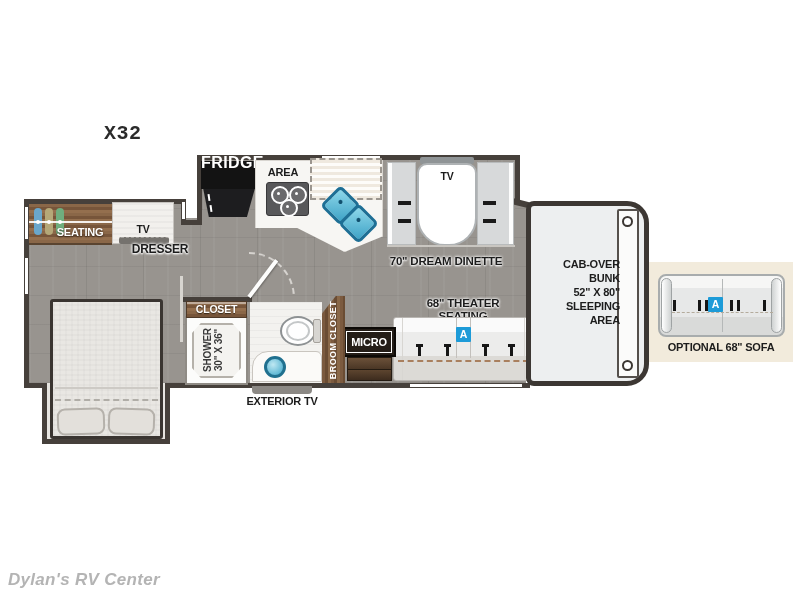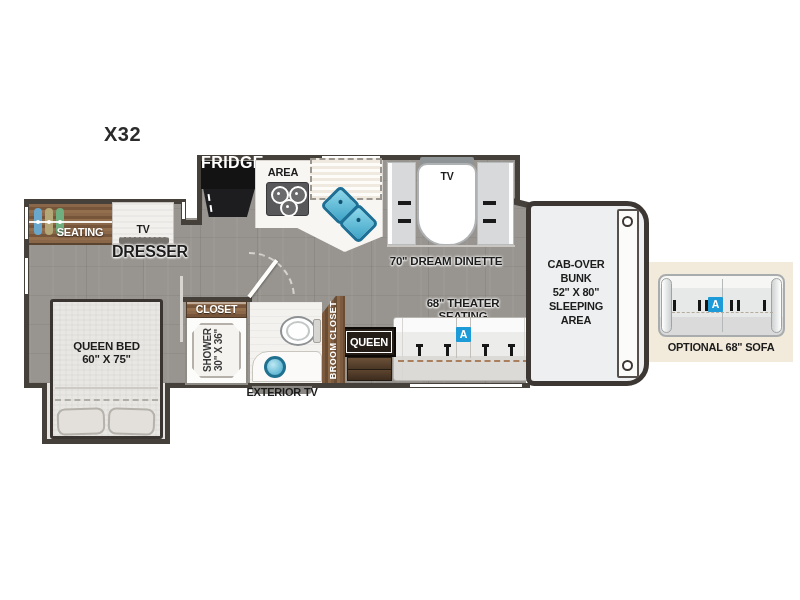--- a/index.html
+++ b/index.html
@@ -28,21 +28,21 @@
   .sink::after{content:"";position:absolute;left:7px;top:7px;width:4px;height:4px;border-radius:50%;background:#11506e;}
   .hanger{position:absolute;width:8px;height:27px;border-radius:4px;top:4px;}
   .hanger::after{content:"";position:absolute;left:2px;top:12px;width:4px;height:4px;border-radius:50%;background:#fff;}
   .pillow{position:absolute;width:48px;height:27px;background:#e3e0db;border:2px solid #b5b1ab;border-radius:8px;box-sizing:border-box;}
 </style>
 </head>
 <body>
 
 <div id="canvas">
 
-  <div class="lbl" style="left:104px;top:123px;width:70px;text-align:left;font-size:20px;font-weight:600;letter-spacing:.5px;color:#2b2b2b;">X32</div>
+  <div class="lbl" style="left:104px;top:123px;width:70px;text-align:left;font-size:20px;font-weight:600;letter-spacing:.5px;color:#2b2b2b;font-family:Liberation Mono, monospace;">X32</div>
 
   <div class="floor" style="left:29px;top:204px;width:497px;height:179px;"></div>
   <div class="floor" style="left:202px;top:160px;width:313px;height:50px;"></div>
   <div class="abs" style="left:47px;top:383px;width:118px;height:56px;background:#e7e5e1;"></div>
   <div class="win" style="left:186px;top:150px;width:11px;height:68px;"></div>
 
   <div class="w" style="left:24px;top:199px;width:162px;height:5px;"></div>
   <div class="w" style="left:181px;top:199px;width:5px;height:26px;"></div>
   <div class="w" style="left:181px;top:220px;width:21px;height:5px;"></div>
   <div class="w" style="left:197px;top:155px;width:5px;height:70px;"></div>
@@ -71,31 +71,29 @@
     <div class="hanger" style="left:27px;background:#6fae7e;"></div>
     <div class="abs" style="left:0;top:17px;width:100%;height:2px;background:rgba(255,255,255,.9);"></div>
   </div>
   <div class="lbl" style="left:50px;top:226px;width:60px;font-size:11px;color:#fff;text-shadow:0 1px 2px rgba(30,20,10,.85);">SEATING</div>
 
   <div class="abs" style="left:112px;top:202px;width:62px;height:42px;background:#f2f0ed;border:1px solid #c6c3bf;box-sizing:border-box;
               background-image:repeating-linear-gradient(180deg,rgba(0,0,0,.03) 0 2px,transparent 2px 6px);">
     <div class="abs" style="left:6px;top:34px;width:50px;height:6px;background:#75726e;border-radius:2px;border-top:1px dashed #a5a29e;"></div>
   </div>
   <div class="lbl" style="left:113px;top:224px;width:60px;font-size:10.5px;">TV</div>
-  <div class="lbl halo" style="left:112px;top:243px;width:64px;font-size:16px;">DRESSER</div>
+  <div class="lbl halo" style="left:128px;top:243px;width:64px;font-size:12px;">DRESSER</div>
 
   <div class="abs" style="left:50px;top:299px;width:113px;height:140px;background:#e9e7e3;border:3px solid #3a3531;border-radius:3px;box-sizing:border-box;
               background-image:repeating-linear-gradient(0deg,rgba(0,0,0,.025) 0 2px,transparent 2px 5px),repeating-linear-gradient(90deg,rgba(0,0,0,.02) 0 2px,transparent 2px 6px);">
     <div class="abs" style="left:2px;top:85px;width:103px;height:2px;background:#cdcac5;"></div>
     <div class="abs" style="left:2px;top:97px;width:103px;border-top:2px dashed #b0ada7;"></div>
     <div class="pillow" style="left:4px;top:106px;transform:rotate(-2deg);"></div>
     <div class="pillow" style="left:55px;top:106px;width:47px;transform:rotate(2deg);"></div>
   </div>
-  <div class="lbl" style="left:57px;top:340px;width:99px;font-size:11.5px;">QUEEN BED
-60" X 75"</div>
 
   <div class="abs" style="left:201px;top:161px;width:56px;height:28px;background:#131313;"></div>
   <div class="abs" style="left:201px;top:189px;width:56px;height:28px;background:#1d1d1f;clip-path:polygon(4% 0,96% 0,82% 100%,14% 100%);">
     <div class="abs" style="left:7px;top:5px;width:2px;height:7px;background:#fff;transform:rotate(-8deg);"></div>
     <div class="abs" style="left:9px;top:16px;width:2px;height:7px;background:#fff;transform:rotate(-8deg);"></div>
   </div>
   <div class="lbl" style="left:201px;top:154px;width:56px;font-size:16px;color:#fff;letter-spacing:.4px;">FRIDGE</div>
 
   <div class="abs" style="left:255px;top:160px;width:128px;height:92px;background:#f7f6f3;box-shadow:inset 0 0 0 1px #d8d5d0;
               clip-path:polygon(0 0,100% 0,100% 83%,70% 100%,33% 74%,0 74%);"></div>
@@ -137,21 +135,21 @@
     <div class="tick" style="left:52px;top:26px;"></div>
     <div class="tick" style="left:90px;top:26px;"></div>
     <div class="tick" style="left:116px;top:26px;"></div>
     <div class="abs" style="left:4px;top:42px;width:131px;border-top:2px dashed #a97f5e;"></div>
   </div>
   <div class="badge" style="left:456px;top:327px;">A</div>
 
   <div class="abs" style="left:342px;top:327px;width:54px;height:30px;background:#241d17;border:2px solid #0d0a07;box-sizing:border-box;">
     <div class="abs" style="left:2px;top:2px;right:2px;bottom:2px;border:1.5px solid #fff;"></div>
   </div>
-  <div class="lbl" style="left:342px;top:336px;width:54px;font-size:11px;color:#fff;">QUEEN</div>
+  <div class="lbl" style="left:342px;top:336px;width:54px;font-size:11px;color:#fff;">MICRO</div>
   <div class="abs" style="left:347px;top:357px;width:45px;height:24px;border:1px solid #241b12;box-sizing:border-box;">
     <div class="abs" style="left:0;top:0;width:100%;height:11px;background:linear-gradient(180deg,#6b5139,#4a3625);border-bottom:1px solid #241b12;"></div>
     <div class="abs" style="left:0;top:12px;width:100%;height:10px;background:linear-gradient(180deg,#5d452f,#3d2c1e);"></div>
   </div>
 
   <div class="abs wood-v" style="left:322px;top:296px;width:23px;height:87px;clip-path:polygon(0 20%,60% 0,100% 0,100% 100%,0 100%);"></div>
   <div class="lbl" style="left:294px;top:334px;width:80px;height:12px;font-size:9px;color:#fff;white-space:nowrap;letter-spacing:.4px;transform:rotate(-90deg);">BROOM CLOSET</div>
 
   <div class="abs" style="left:250px;top:302px;width:72px;height:81px;background:#f3f2ef;
               background-image:repeating-linear-gradient(180deg,rgba(0,0,0,.035) 0 1px,transparent 1px 7px);"></div>
@@ -175,29 +173,29 @@
   <div class="lbl" style="left:185px;top:335px;width:64px;height:30px;font-size:10px;color:#3a3a3a;transform:rotate(-90deg);">SHOWER
 30" X 36"</div>
 
   <div class="abs wood-h" style="left:186px;top:301px;width:61px;height:17px;border:1px solid #4f3a28;box-sizing:border-box;box-shadow:inset 0 2px 0 rgba(255,255,255,.45);"></div>
   <div class="lbl" style="left:186px;top:304px;width:61px;font-size:10.5px;color:#fff;text-shadow:0 1px 1px rgba(30,20,10,.8);">CLOSET</div>
 
   <div class="abs" style="left:203px;top:252px;width:92px;height:92px;border:2px dashed #d6d3cf;border-radius:50%;box-sizing:border-box;clip-path:inset(0 0 50% 50%);"></div>
   <div class="abs" style="left:249px;top:295px;width:46px;height:4px;background:#fdfdfc;box-shadow:0 1px 2px rgba(0,0,0,.35);transform:rotate(-53deg);transform-origin:0 50%;"></div>
 
   <div class="abs" style="left:252px;top:386px;width:60px;height:8px;background:#8b8884;border-radius:0 0 4px 4px;"></div>
-  <div class="lbl" style="left:245px;top:386px;width:74px;font-size:11px;">EXTERIOR TV</div>
+  <div class="lbl" style="left:245px;top:395px;width:74px;font-size:11px;">EXTERIOR TV</div>
 
   <div class="abs" style="left:526px;top:201px;width:123px;height:185px;background:#edeff0;border:5px solid #3c3733;box-sizing:border-box;border-radius:8px 22px 22px 8px;">
     <div class="abs" style="right:5px;top:3px;bottom:3px;width:22px;background:#fbfbfa;border:2px solid #55504c;border-radius:2px;box-sizing:border-box;">
       <div class="abs" style="left:3px;top:5px;width:11px;height:11px;border:2px solid #3c3733;border-radius:50%;background:#fff;box-sizing:border-box;"></div>
       <div class="abs" style="left:3px;bottom:5px;width:11px;height:11px;border:2px solid #3c3733;border-radius:50%;background:#fff;box-sizing:border-box;"></div>
     </div>
   </div>
-  <div class="lbl" style="left:532px;top:257px;width:88px;font-size:11px;line-height:14px;">CAB-OVER
+  <div class="lbl" style="left:532px;top:257px;width:88px;font-size:11px;line-height:14px;text-align:right;">CAB-OVER
 BUNK
 52" X 80"
 SLEEPING
 AREA</div>
 
   <div class="abs" style="left:649px;top:262px;width:144px;height:100px;background:#f2ebdc;">
     <div class="abs" style="left:9px;top:12px;width:127px;height:63px;border:2px solid #a8acad;border-radius:8px;box-sizing:border-box;
                 background:linear-gradient(180deg,#f6f6f5 0 20%,#e7e8e8 20% 70%,#d9dad9 70% 100%);">
       <div class="abs" style="left:1px;top:2px;width:11px;height:55px;background:linear-gradient(90deg,#ffffff,#cfd2d2);border:1px solid #9fa3a4;border-radius:6px;box-sizing:border-box;"></div>
       <div class="abs" style="right:1px;top:2px;width:11px;height:55px;background:linear-gradient(270deg,#ffffff,#cfd2d2);border:1px solid #9fa3a4;border-radius:6px;box-sizing:border-box;"></div>
@@ -207,14 +205,15 @@
       <div class="abs" style="left:38px;top:24px;width:2.5px;height:11px;background:#161616;"></div>
       <div class="abs" style="left:45px;top:24px;width:2.5px;height:11px;background:#161616;"></div>
       <div class="abs" style="left:70px;top:24px;width:2.5px;height:11px;background:#161616;"></div>
       <div class="abs" style="left:77px;top:24px;width:2.5px;height:11px;background:#161616;"></div>
       <div class="abs" style="left:103px;top:24px;width:2.5px;height:11px;background:#161616;"></div>
     </div>
     <div class="badge" style="left:59px;top:35px;">A</div>
     <div class="lbl" style="left:11px;top:79px;width:122px;font-size:11px;">OPTIONAL 68" SOFA</div>
   </div>
 
+  <div class="lbl" style="left:8px;top:570px;width:220px;text-align:left;font-size:17px;font-style:italic;color:#b4b4b4;letter-spacing:.3px;">Dylan's RV Center</div>
 
 </div>
 
 </body></html>

